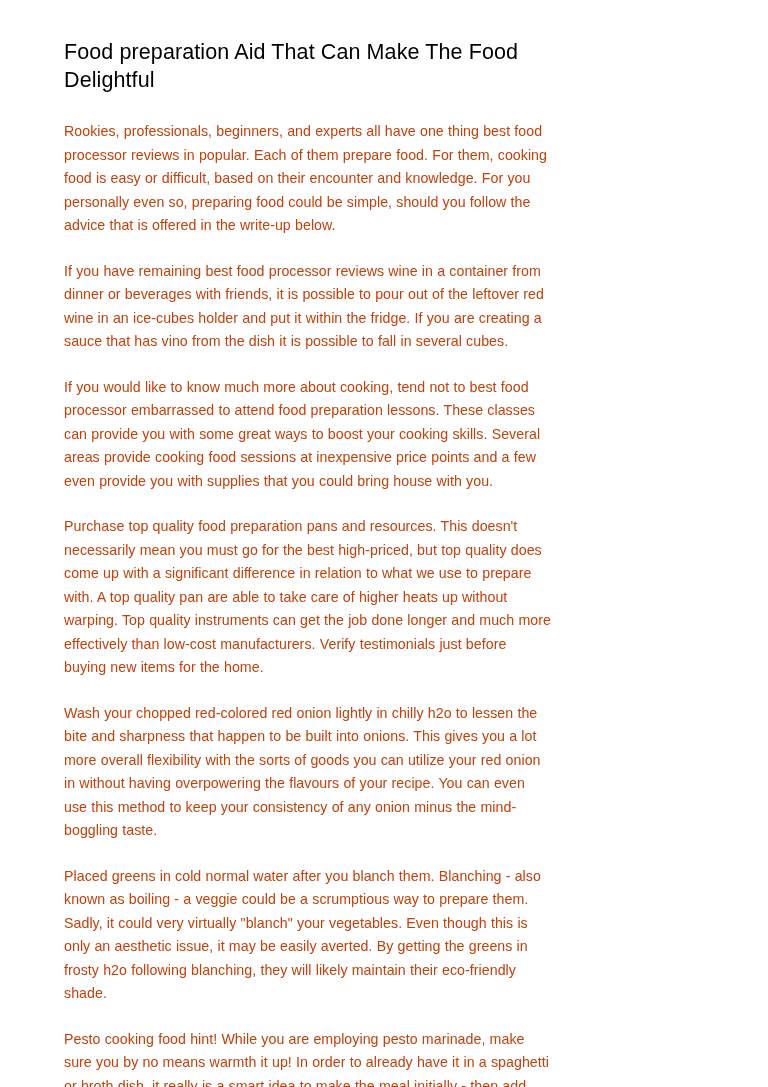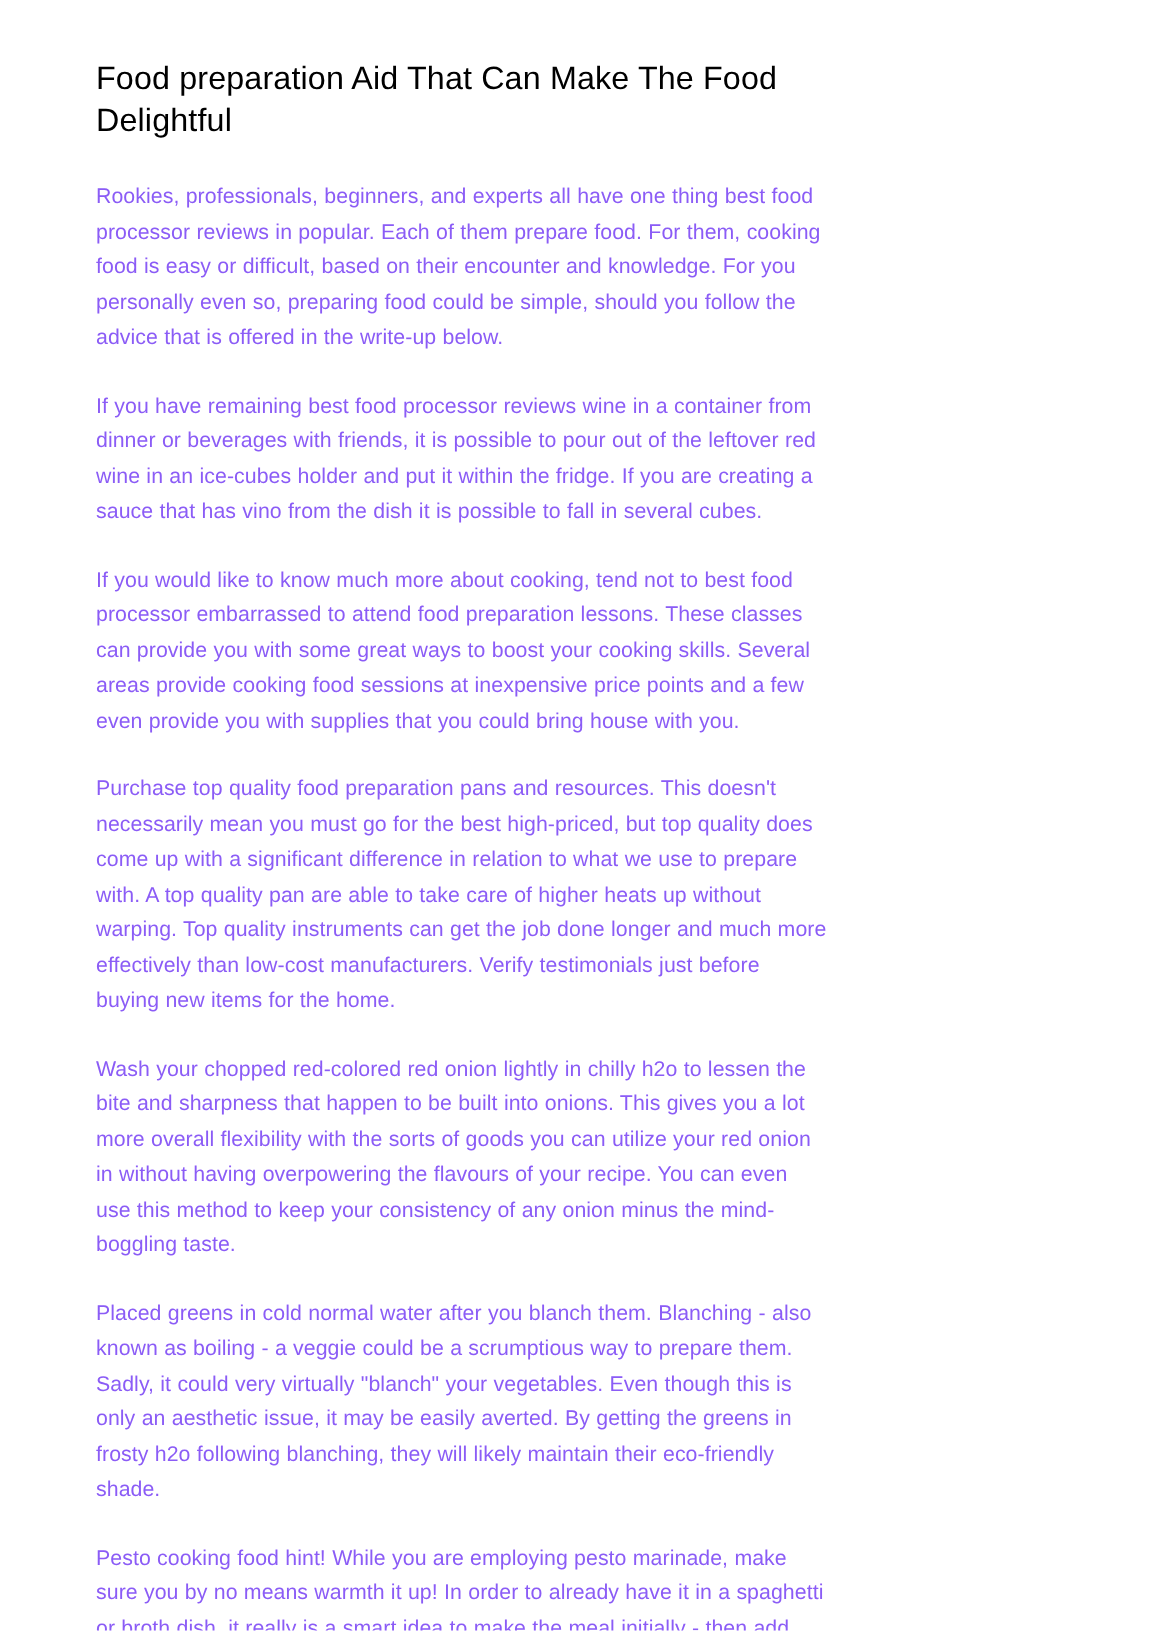--- a/index.html
+++ b/index.html
@@ -27,21 +27,21 @@
     font-weight: 400;
     line-height: 28px;
     letter-spacing: 0.1px;
     color: #000000;
     margin: 8px 0 26px 0;
   }
   .doc-body p {
     font-size: 14.2px;
     line-height: 23.5px;
     letter-spacing: 0.05px;
-    color: #8b5cf6;
+    color: #c2410c;
     margin: 0 0 22px 0;
     text-align: left;
     word-spacing: 0.2px;
   }
   .doc-body p:last-child {
     margin-bottom: 0;
   }
 </style>
 </head>
 <body>

